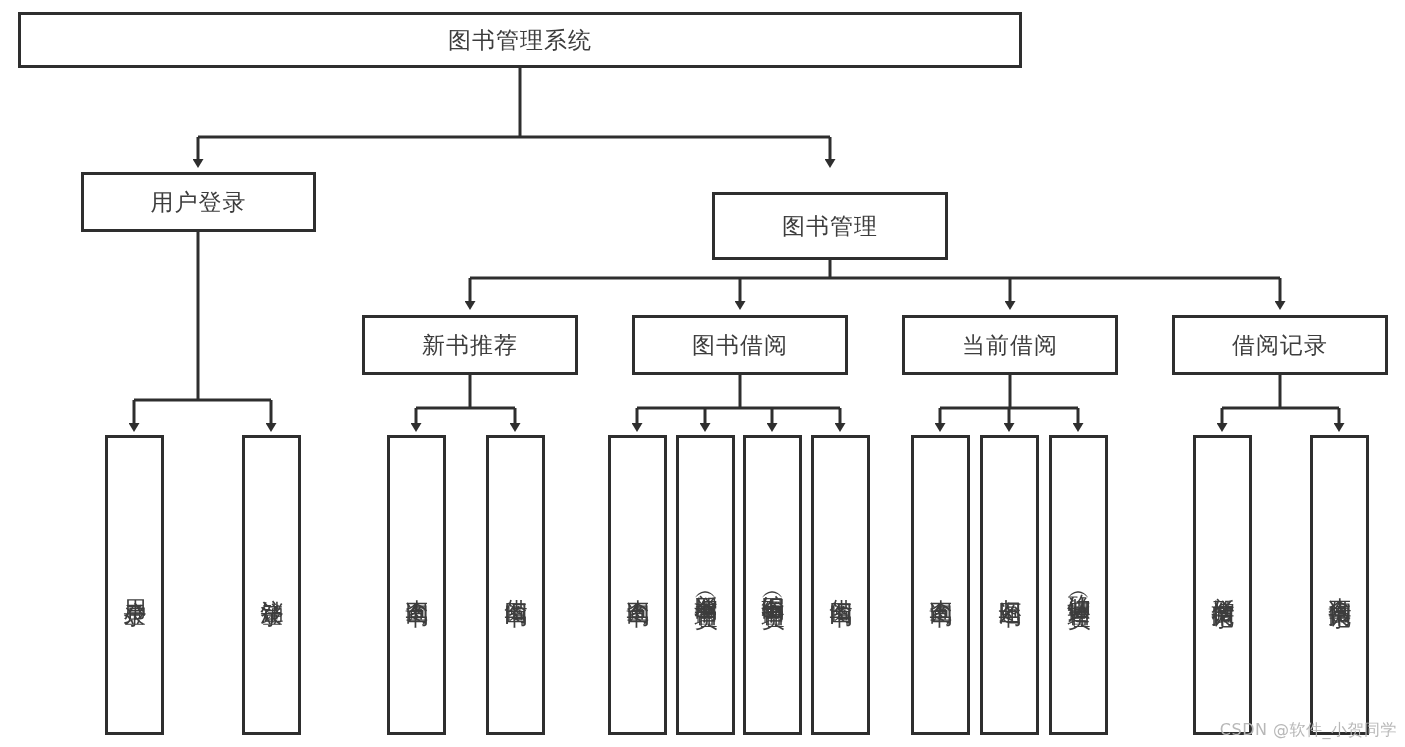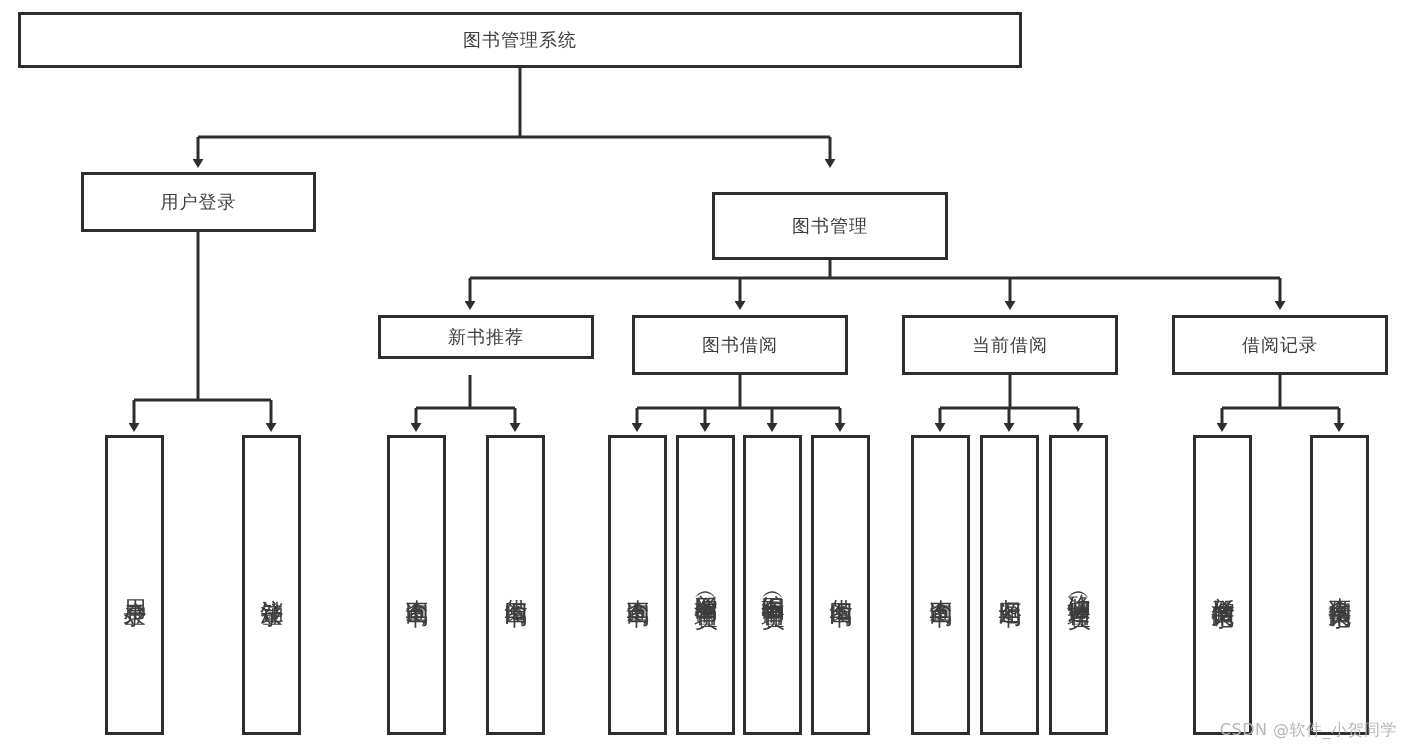--- a/index.html
+++ b/index.html
@@ -26,21 +26,21 @@
     position: absolute;
     box-sizing: border-box;
     border: 3px solid #2e2e2e;
     background: #ffffff;
     display: flex;
     align-items: center;
     justify-content: center;
     color: #3d3d3d;
   }
   .node .label {
-    font-size: 18px;
+    font-size: 23px;
     line-height: 1.25;
     letter-spacing: 1px;
     white-space: nowrap;
     color: #3d3d3d;
   }
   .node.leaf {
     align-items: center;
     justify-content: center;
     border-width: 3px;
   }
@@ -122,21 +122,21 @@
     <span class="label">图书管理系统</span>
   </div>
 
   <div class="node" style="left:81px; top:172px; width:235px; height:60px;">
     <span class="label">用户登录</span>
   </div>
   <div class="node" style="left:712px; top:172px; width:236px; height:68px;margin-top:20px;">
     <span class="label">图书管理</span>
   </div>
 
-  <div class="node" style="left:362px; top:315px; width:216px; height:44px;margin-left:16px;">
+  <div class="node" style="left:362px; top:315px; width:216px; height:60px;">
     <span class="label">新书推荐</span>
   </div>
   <div class="node" style="left:632px; top:315px; width:216px; height:60px;text-align:center;">
     <span class="label">图书借阅</span>
   </div>
   <div class="node" style="left:902px; top:315px; width:216px; height:60px;text-align:right;">
     <span class="label">当前借阅</span>
   </div>
   <div class="node" style="left:1172px; top:315px; width:216px; height:60px;">
     <span class="label">借阅记录</span>

